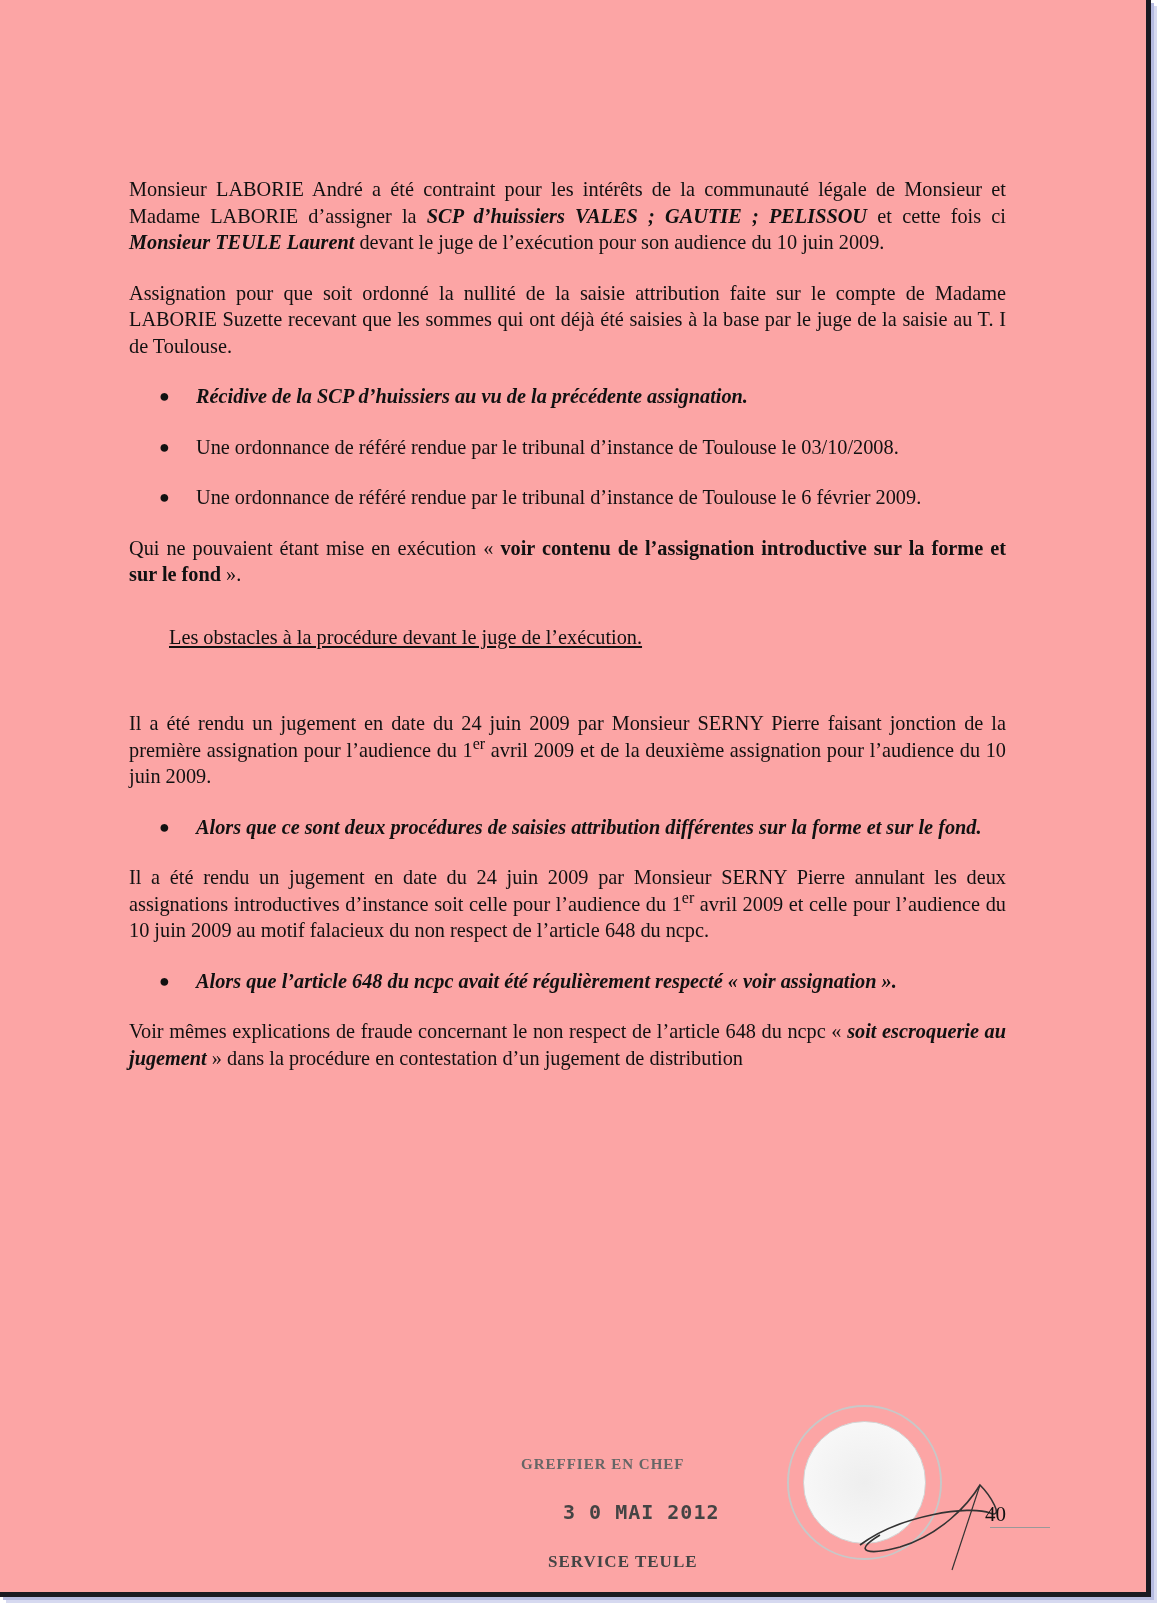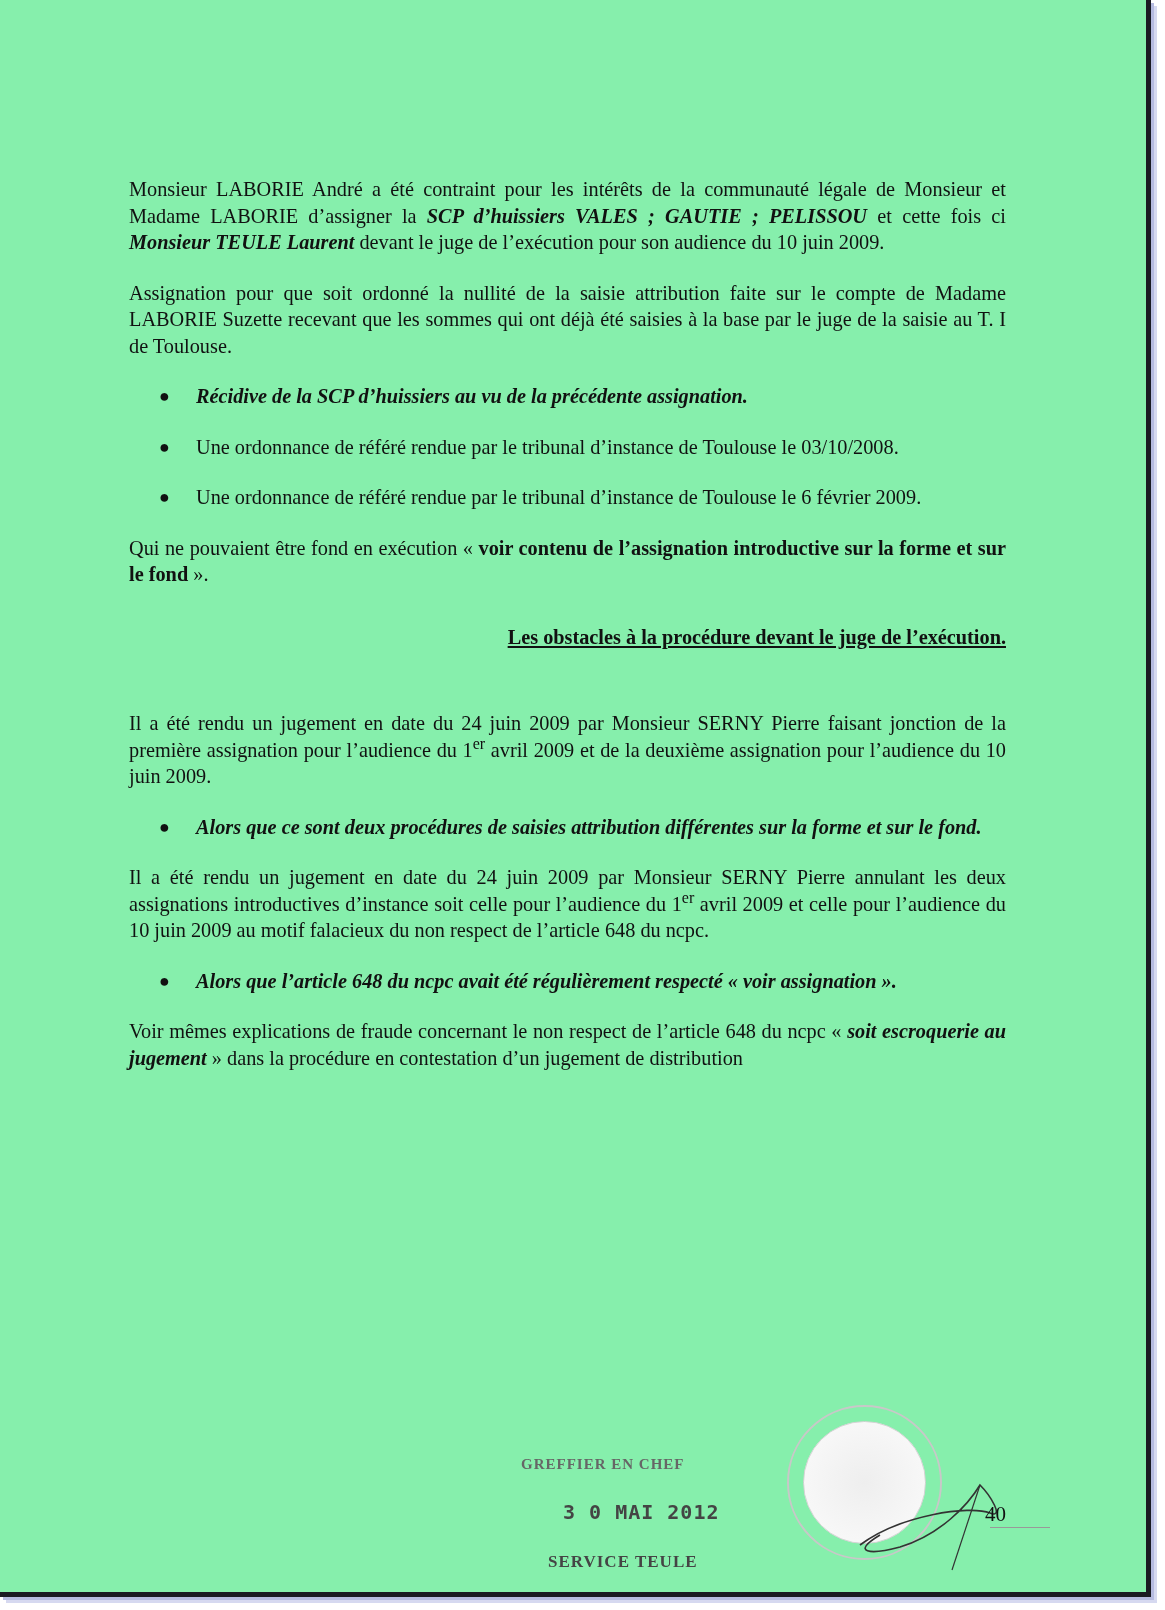--- a/index.html
+++ b/index.html
@@ -3,21 +3,21 @@
 <meta charset="utf-8">
 <style>
   html, body { margin: 0; padding: 0; background: #ffffff; }
   body {
     width: 1165px; height: 1610px; position: relative; overflow: hidden;
     font-family: "Liberation Serif", "DejaVu Serif", serif;
     color: #111;
   }
   .page {
     position: absolute; left: 0; top: 0; width: 1151px; height: 1597px;
-    background: #86efac;
+    background: #fca5a5;
     border-right: 5px solid #1a1a22;
     border-bottom: 5px solid #1a1a22;
     box-shadow: 3px 3px 0 #b6bbe0, 6px 6px 0 #d6d9f0;
     box-sizing: border-box;
   }
   .content {
     position: absolute; left: 129px; top: 176px; width: 877px;
     font-size: 20.3px; line-height: 26.5px;
   }
   p { margin: 0; text-align: justify; }
@@ -25,21 +25,21 @@
   .bi { font-weight: bold; font-style: italic; }
   .b { font-weight: bold; }
   ul { margin: 0; padding: 0; list-style: none; }
   li.bullet { position: relative; padding-left: 67px; text-align: justify; }
   li.bullet .dot {
     position: absolute; left: 30px; top: 0; font-size: 18px;
   }
   .bullet-block { margin: 10px 0 24px 0; }
   .bullet-block.plain li.bullet { margin-bottom: 24px; }
   .heading {
-    text-align: right; font-weight: bold; text-decoration: underline;
+    text-align: left; font-weight: normal; text-decoration: underline;
     margin: 36px 0 60px 0; padding-left: 40px;
   }
   sup { font-size: 16px; line-height: 0; }
   .stamp {
     position: absolute; font-family: Liberation Serif, serif;
     font-weight: bold; color: #555; letter-spacing: 1px;
   }
   .stamp.greffier { left: 521px; top: 1456px; font-size: 15px; color: #666; }
   .stamp.date { left: 563px; top: 1500px; font-size: 20px; color: #444; font-family: "DejaVu Sans Mono", monospace; }
   .stamp.service { left: 548px; top: 1552px; font-size: 17px; color: #444; }
@@ -85,21 +85,21 @@
         <span class="dot">●</span>
         <span>Une ordonnance de référé rendue par le tribunal d’instance de Toulouse le 03/10/2008.</span>
       </li>
       <li class="bullet">
         <span class="dot">●</span>
         <span>Une ordonnance de référé rendue par le tribunal d’instance de Toulouse le 6 février 2009.</span>
       </li>
     </ul>
 
     <p class="para">
-      <span>Qui ne pouvaient être fond en exécution «  </span><span class="b">voir contenu de l’assignation introductive sur la forme et sur le fond</span><span> ».</span>
+      <span>Qui ne pouvaient étant mise en exécution «  </span><span class="b">voir contenu de l’assignation introductive sur la forme et sur le fond</span><span> ».</span>
     </p>
 
     <p class="heading">Les obstacles à la procédure devant le juge de l’exécution.</p>
 
     <p class="para">
       <span>Il a été rendu un jugement en date du 24 juin 2009 par Monsieur SERNY Pierre faisant jonction de la première assignation pour l’audience du 1</span><sup>er</sup><span> avril 2009 et de la deuxième assignation pour l’audience du 10 juin 2009.</span>
     </p>
 
     <ul class="bullet-block">
       <li class="bullet bi">

